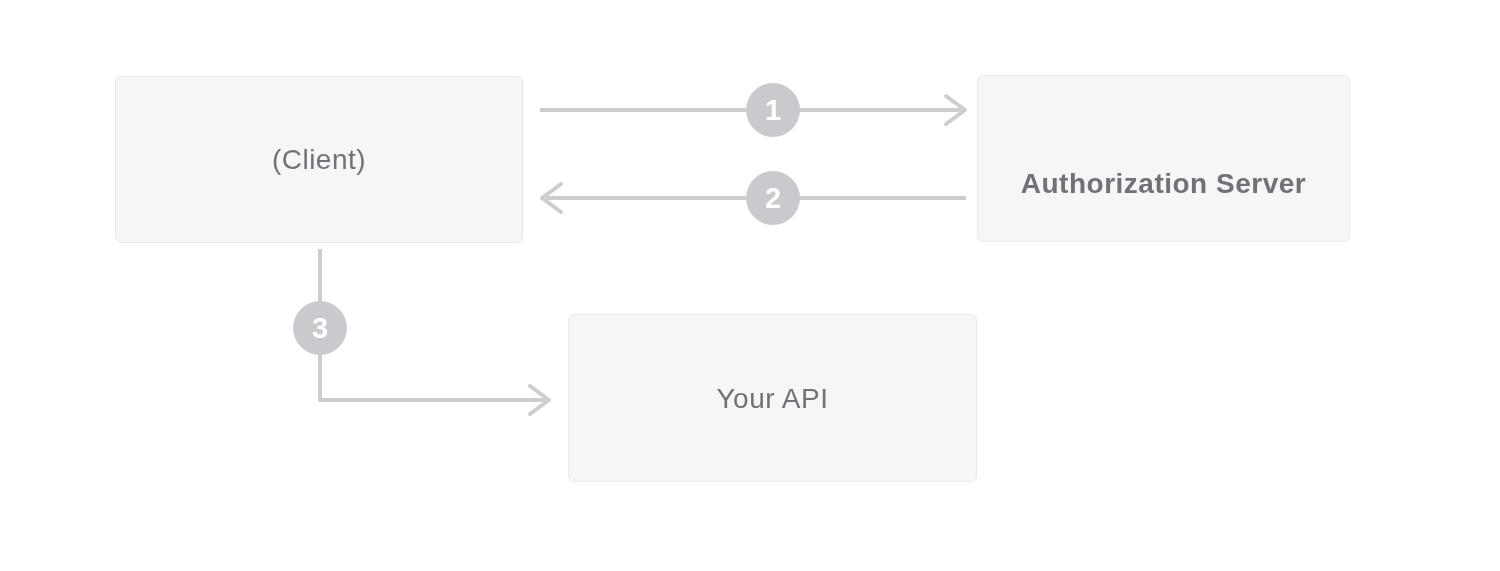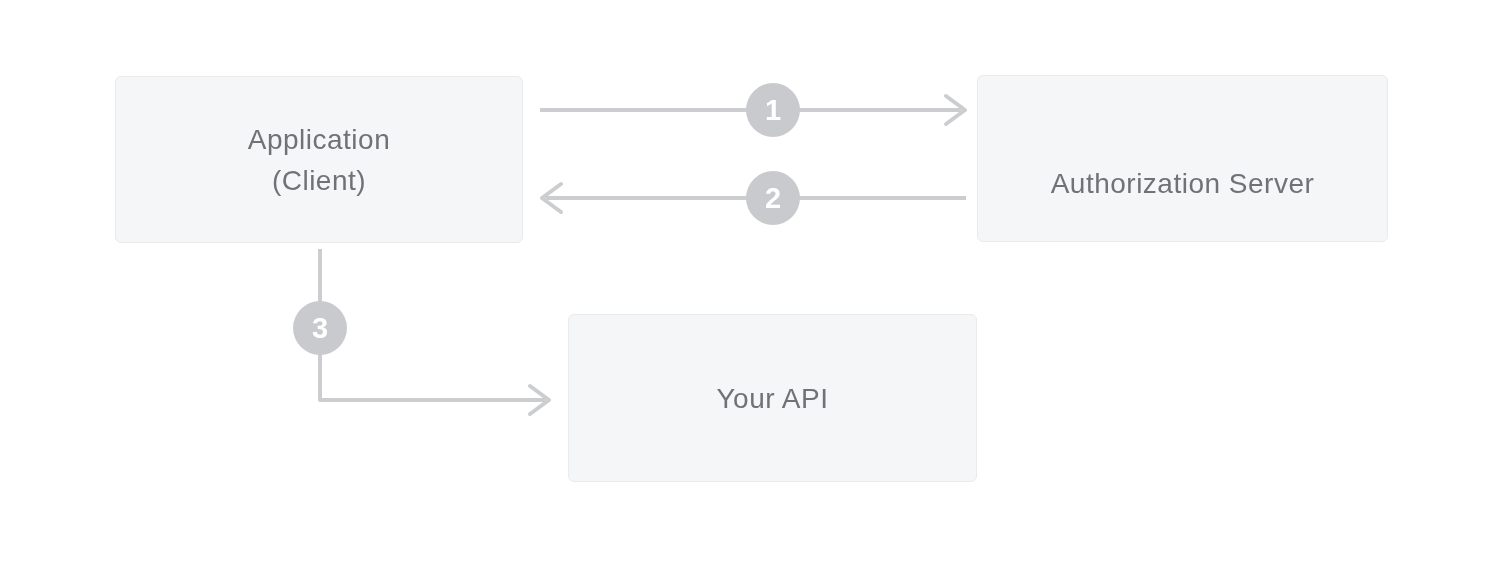--- a/index.html
+++ b/index.html
@@ -26,21 +26,21 @@
     flex-direction: column;
     align-items: center;
     justify-content: center;
     text-align: center;
     color: #6f7276;
     font-size: 28px;
     line-height: 41px;
     letter-spacing: 0.5px;
   }
   .node-app  { left: 115px; top: 76px;  width: 408px; height: 167px; }
-  .node-auth { left: 977px; top: 75px;  width: 411px; height: 167px; }
+  .node-auth { left: 977px; top: 75px;  width: 373px; height: 167px; font-weight: bold; }
   .node-api  { left: 568px; top: 314px; width: 409px; height: 168px; }
   
   .node-auth .node-title { margin-top: 49px; }
   .badge {
     position: absolute;
     width: 54px; height: 54px;
     border-radius: 50%;
     background: #c8cacd;
     color: #ffffff;
     font-size: 29px;
@@ -68,21 +68,20 @@
       <line x1="966" y1="198" x2="546" y2="198" stroke="#cccdd0" stroke-width="4"></line>
       <polyline points="561,184 542,198 561,212" fill="none" stroke="#cccdd0" stroke-width="4" stroke-linecap="round" stroke-linejoin="round"></polyline>
     </g>
     <g>
       <polyline points="320,249 320,400 545,400" fill="none" stroke="#cccdd0" stroke-width="4" stroke-linejoin="round"></polyline>
       <polyline points="530,386 549,400 530,414" fill="none" stroke="#cccdd0" stroke-width="4" stroke-linecap="round" stroke-linejoin="round"></polyline>
     </g>
   </svg>
 
   <div class="node node-app">
-    <span class="node-title">Application</span>
     <span class="node-subtitle">(Client)</span>
   </div>
 
   <div class="node node-auth">
     <span class="node-title">Authorization Server</span>
   </div>
 
   <div class="node node-api">
     <span class="node-title">Your API</span>
   </div>

